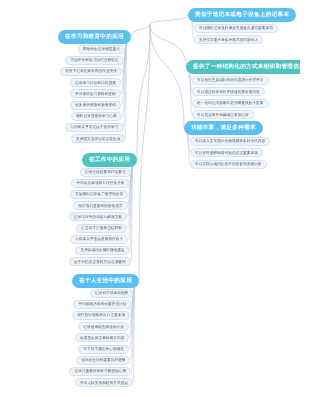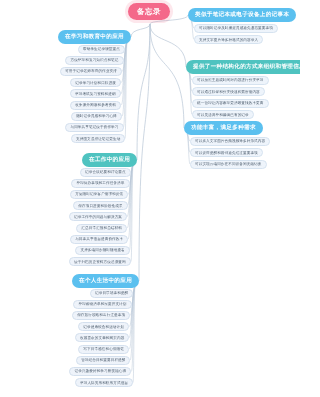--- a/index.html
+++ b/index.html
@@ -85,21 +85,20 @@
       <path d="M 150 24 C 150 45.5, 186 34.75, 186 67" fill="none" stroke="#b8c6d6" stroke-width="0.7"></path>
       <path d="M 189 73 C 190.5 73, 190.5 80, 192 80" fill="none" stroke="#b8c6d6" stroke-width="0.5"></path>
       <path d="M 189 73 C 190.5 73, 190.5 91.5, 192 91.5" fill="none" stroke="#b8c6d6" stroke-width="0.5"></path>
       <path d="M 189 73 C 190.5 73, 190.5 103, 192 103" fill="none" stroke="#b8c6d6" stroke-width="0.5"></path>
       <path d="M 189 73 C 190.5 73, 190.5 114.5, 192 114.5" fill="none" stroke="#b8c6d6" stroke-width="0.5"></path>
       <path d="M 150 24 C 150 76, 184 50, 184 128" fill="none" stroke="#b8c6d6" stroke-width="0.7"></path>
       <path d="M 187 134 C 188.5 134, 188.5 141, 190 141" fill="none" stroke="#b8c6d6" stroke-width="0.5"></path>
       <path d="M 187 134 C 188.5 134, 188.5 152.5, 190 152.5" fill="none" stroke="#b8c6d6" stroke-width="0.5"></path>
       <path d="M 187 134 C 188.5 134, 188.5 164, 190 164" fill="none" stroke="#b8c6d6" stroke-width="0.5"></path>
     </svg>
-<div class="node root" style="left: 128px; top: 3px;">备忘录</div>
     <div class="node h1 blue" style="left: 58px; top: 30px;">在学习和教育中的应用</div>
     <div class="node leaf" style="left: 78px; top: 44.5px;">帮助学生记录课堂重点</div>
     <div class="node leaf" style="left: 65.4693px; top: 55.7px;">方便整理和复习知识点和笔记</div>
     <div class="node leaf" style="left: 60.1716px; top: 66.9px;">可用于记录老师布置的作业安排</div>
     <div class="node leaf" style="left: 70.3045px; top: 78.1px;">记录学习计划和目标进度</div>
     <div class="node leaf" style="left: 70px; top: 89.3px;">整理考试复习资料和提纲</div>
     <div class="node leaf" style="left: 70.3045px; top: 100.5px;">收集课外阅读和参考资料</div>
     <div class="node leaf" style="left: 71.1716px; top: 111.7px;">随时记录灵感和学习心得</div>
     <div class="node leaf" style="left: 65.4693px; top: 122.9px;">与同学共享笔记便于协作学习</div>
     <div class="node leaf" style="left: 71px; top: 134.1px;">支持图文混排让笔记更生动</div>

